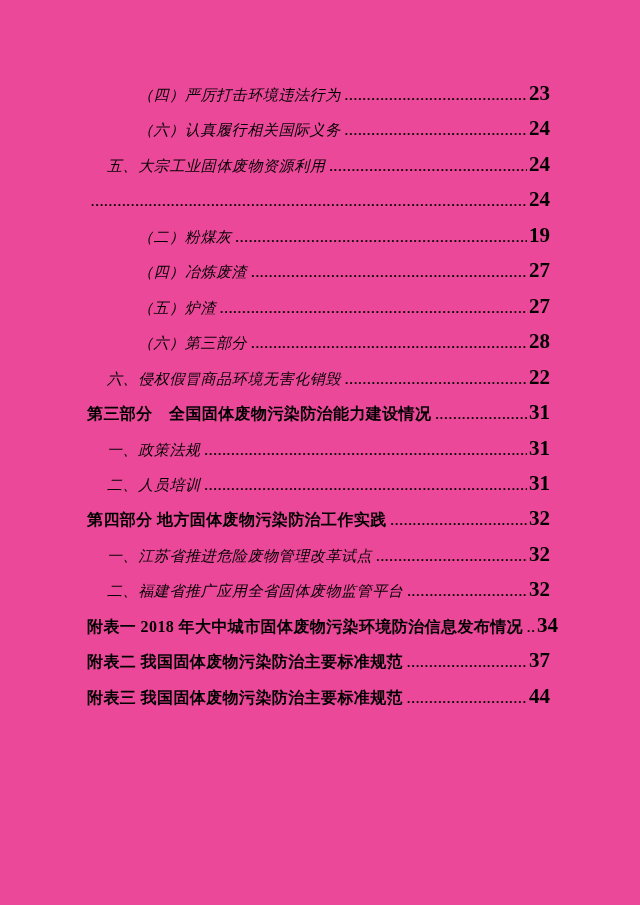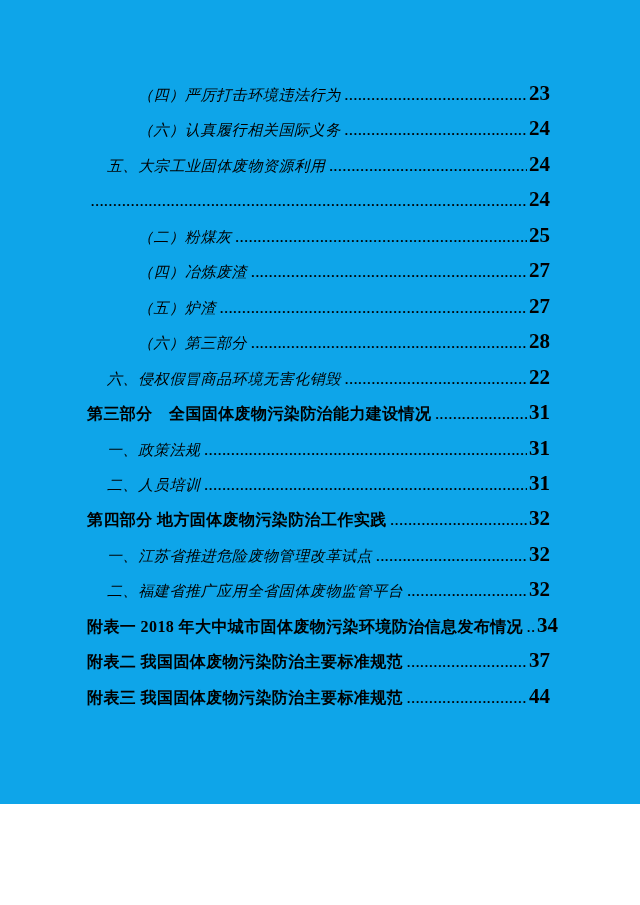--- a/index.html
+++ b/index.html
@@ -9,22 +9,22 @@
   }
   body {
     width: 640px;
     height: 905px;
     color: #000000;
     font-family: "Liberation Serif", serif;
   }
   .page {
     position: relative;
     width: 640px;
-    height: 804px;
-    background: #0ea5e9;
+    height: 905px;
+    background: #ec4899;
     overflow: hidden;
     box-sizing: border-box;
   }
   .toc {
     padding: 77px 90px 0 87px;
   }
   .toc-row {
     display: flex;
     align-items: baseline;
     line-height: 33.45px;
@@ -97,21 +97,21 @@
     <span class="leader"></span>
     <span class="pageno">24</span>
   </div>
       <div class="toc-row lvl3">
     <span class="leader"></span>
     <span class="pageno">24</span>
   </div>
       <div class="toc-row lvl3">
     <span class="toc-title">（二）粉煤灰</span>
     <span class="leader"></span>
-    <span class="pageno">25</span>
+    <span class="pageno">19</span>
   </div>
       <div class="toc-row lvl3">
     <span class="toc-title">（四）冶炼废渣</span>
     <span class="leader"></span>
     <span class="pageno">27</span>
   </div>
       <div class="toc-row lvl3">
     <span class="toc-title">（五）炉渣</span>
     <span class="leader"></span>
     <span class="pageno">27</span>

